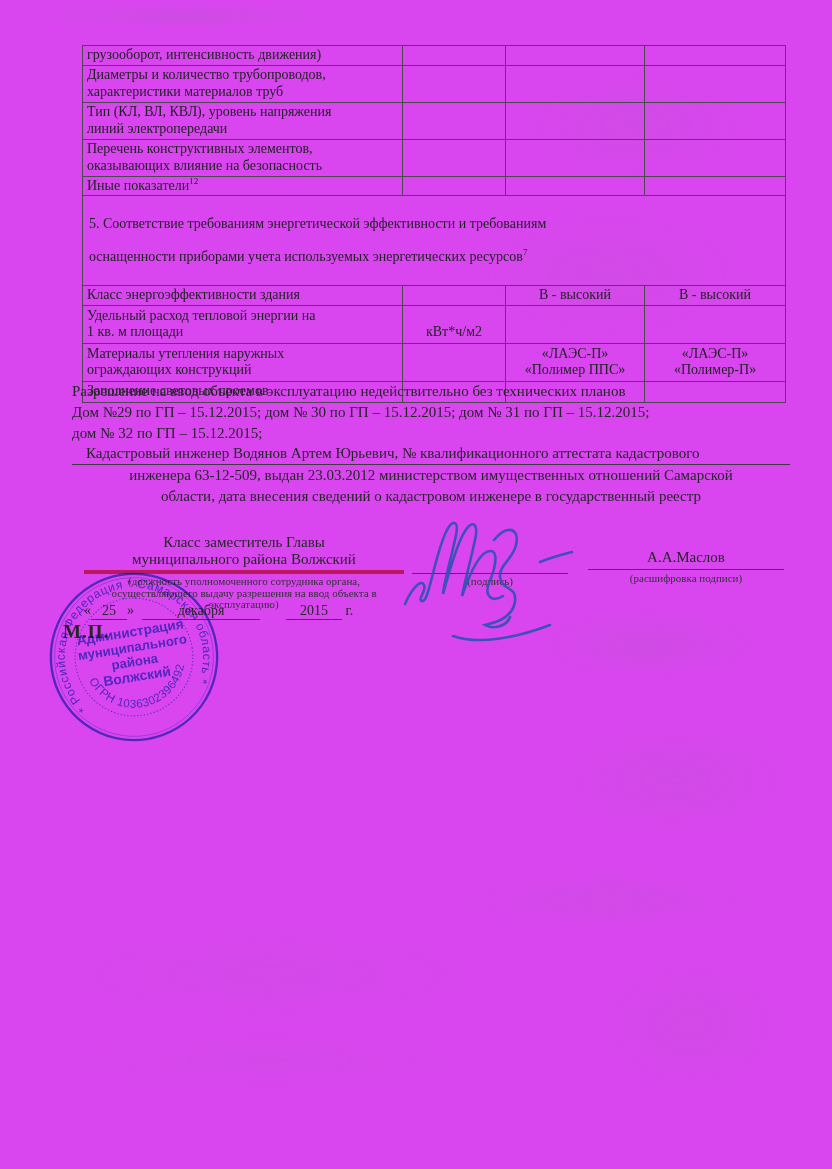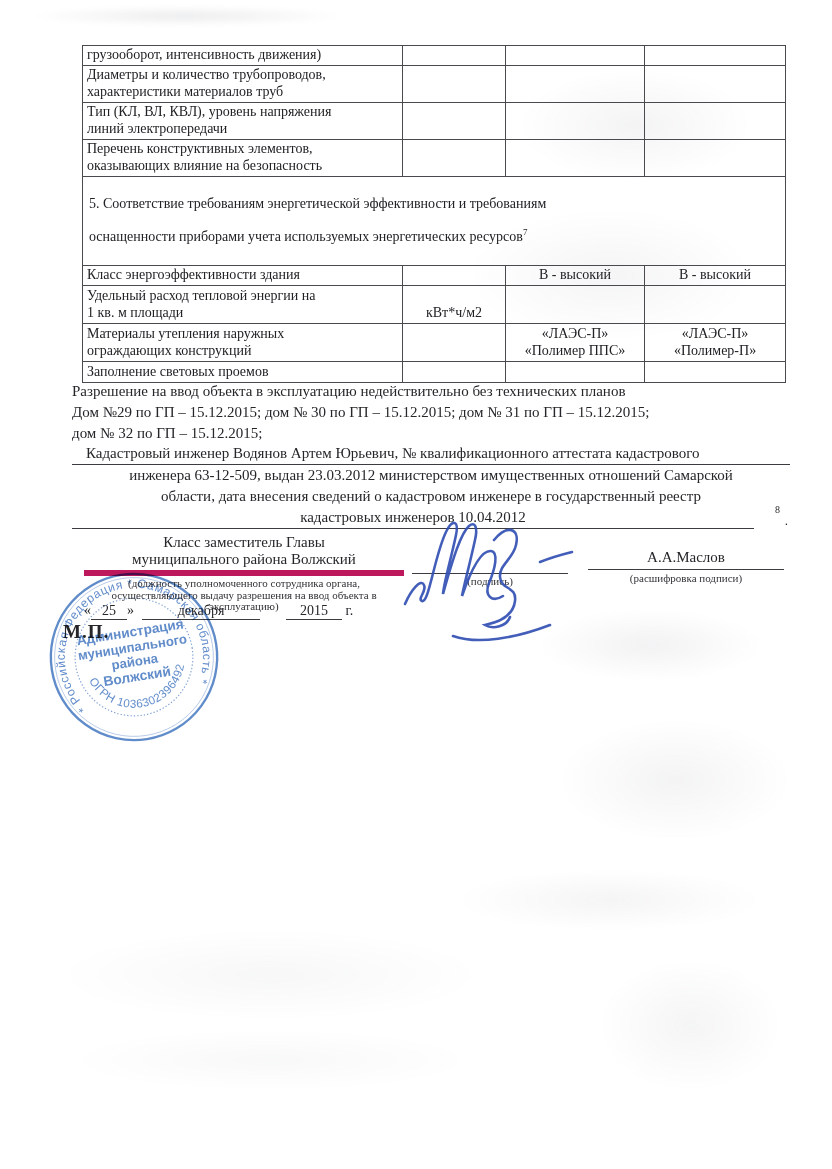--- a/index.html
+++ b/index.html
@@ -1,18 +1,18 @@
 <!DOCTYPE html>
 <html><head>
 <meta charset="utf-8">
 <style>
   html,body{margin:0;padding:0;background:#e8e8e6;}
   .page{
     position:relative; width:832px; height:1169px; margin:0 auto;
-    background:#ffffff; overflow:hidden;
+    background:#d946ef; overflow:hidden;
     font-family:"Liberation Serif","DejaVu Serif",serif;
     color:#26262a;
   }
   
   .doc-table{
     position:absolute; left:82px; top:45px; width:703px;
     border-collapse:collapse; table-layout:fixed;
     font-size:14px; line-height:16.5px; color:#222226;
   }
   .doc-table td{
@@ -26,21 +26,21 @@
   sup{font-size:9px; line-height:0;}
   
   .notes{position:absolute; left:72px; top:381px; width:718px; font-size:15px; line-height:20.8px;}
   .notes .ctr{text-align:center;}
   .uline{border-bottom:1px solid #3c3c40;}
   .cad-last{position:relative; margin-right:36px;}
   .cad-sup{position:absolute; right:-26px; top:-7px; font-size:10px;}
   .cad-dot{position:absolute; right:-34px; bottom:-4px; font-size:13px;}
   
   .pos-block{position:absolute; left:84px; top:534px; width:320px; font-size:15px; text-align:center;}
-  .pos-l2{border-bottom:6px solid #be185d; padding-bottom:2px;}
+  .pos-l2{border-bottom:4px solid #be185d; padding-bottom:2px;}
   .small-cap{font-size:11px; line-height:11.5px; color:#333338; text-align:center;}
   .sign-line{position:absolute; left:412px; top:573px; width:156px; border-top:1px solid #3c3c40;}
   .sign-cap{position:absolute; left:412px; top:576px; width:156px;}
   .name-block{position:absolute; left:588px; top:549px; width:196px; text-align:center; font-size:15px;}
   .name-line{border-bottom:1px solid #3c3c40; padding-bottom:3px;}
   .name-cap{margin-top:3px;}
   .date-line{position:absolute; left:84px; top:603px; font-size:14px; white-space:nowrap;}
   .date-line .seg{display:inline-block; text-align:center; border-bottom:1px solid #3c3c40;}
   .seg-day{width:36px;}
   .seg-month{width:118px; margin-left:8px;}
@@ -97,20 +97,26 @@
           <td class="val"></td>
           <td class="val"></td>
     </tr>
     <tr style="height:37px">
       <td class="lbl">Перечень конструктивных элементов,
 оказывающих влияние на безопасность</td>
       <td class="val"></td>
           <td class="val"></td>
           <td class="val"></td>
     </tr>
+    <tr style="height:19px">
+      <td class="lbl"><span>Иные показатели</span><sup>12</sup></td>
+      <td class="val"></td>
+          <td class="val"></td>
+          <td class="val"></td>
+    </tr>
     <tr style="height:48px">
       <td class="sec" colspan="4">
         <div>5. Соответствие требованиям энергетической эффективности и требованиям</div>
         <div><span>оснащенности приборами учета используемых энергетических ресурсов</span><sup>7</sup></div>
       </td>
     </tr>
     <tr style="height:20px">
       <td class="lbl">Класс энергоэффективности здания</td>
       <td class="val"></td>
       <td class="val">В - высокий</td>
@@ -141,25 +147,20 @@
   </tbody>
     </table>
 
   <div class="notes">
     <div>Разрешение на ввод объекта в эксплуатацию недействительно без технических планов</div>
     <div>Дом №29 по ГП – 15.12.2015; дом № 30 по ГП – 15.12.2015; дом № 31 по ГП – 15.12.2015;</div>
     <div>дом № 32 по ГП – 15.12.2015;</div>
     <div class="uline" style="padding-left:14px">Кадастровый инженер Водянов Артем Юрьевич, № квалификационного аттестата кадастрового</div>
     <div class="ctr">инженера 63-12-509, выдан 23.03.2012 министерством имущественных отношений Самарской</div>
     <div class="ctr">области, дата внесения сведений о кадастровом инженере в государственный реестр</div>
-    <div class="ctr uline cad-last">
-      <span>кадастровых инженеров 10.04.2012</span>
-      <span class="cad-sup">8</span>
-      <span class="cad-dot">.</span>
-    </div>
   </div>
 
   <div class="pos-block">
     <div>Класс заместитель Главы</div>
     <div class="pos-l2">муниципального района Волжский</div>
     <div class="small-cap" style="margin-top:2px">(должность уполномоченного сотрудника органа,</div>
     <div class="small-cap">осуществляющего выдачу разрешения на ввод объекта в эксплуатацию)</div>
   </div>
 
   <div class="sign-line"></div>

